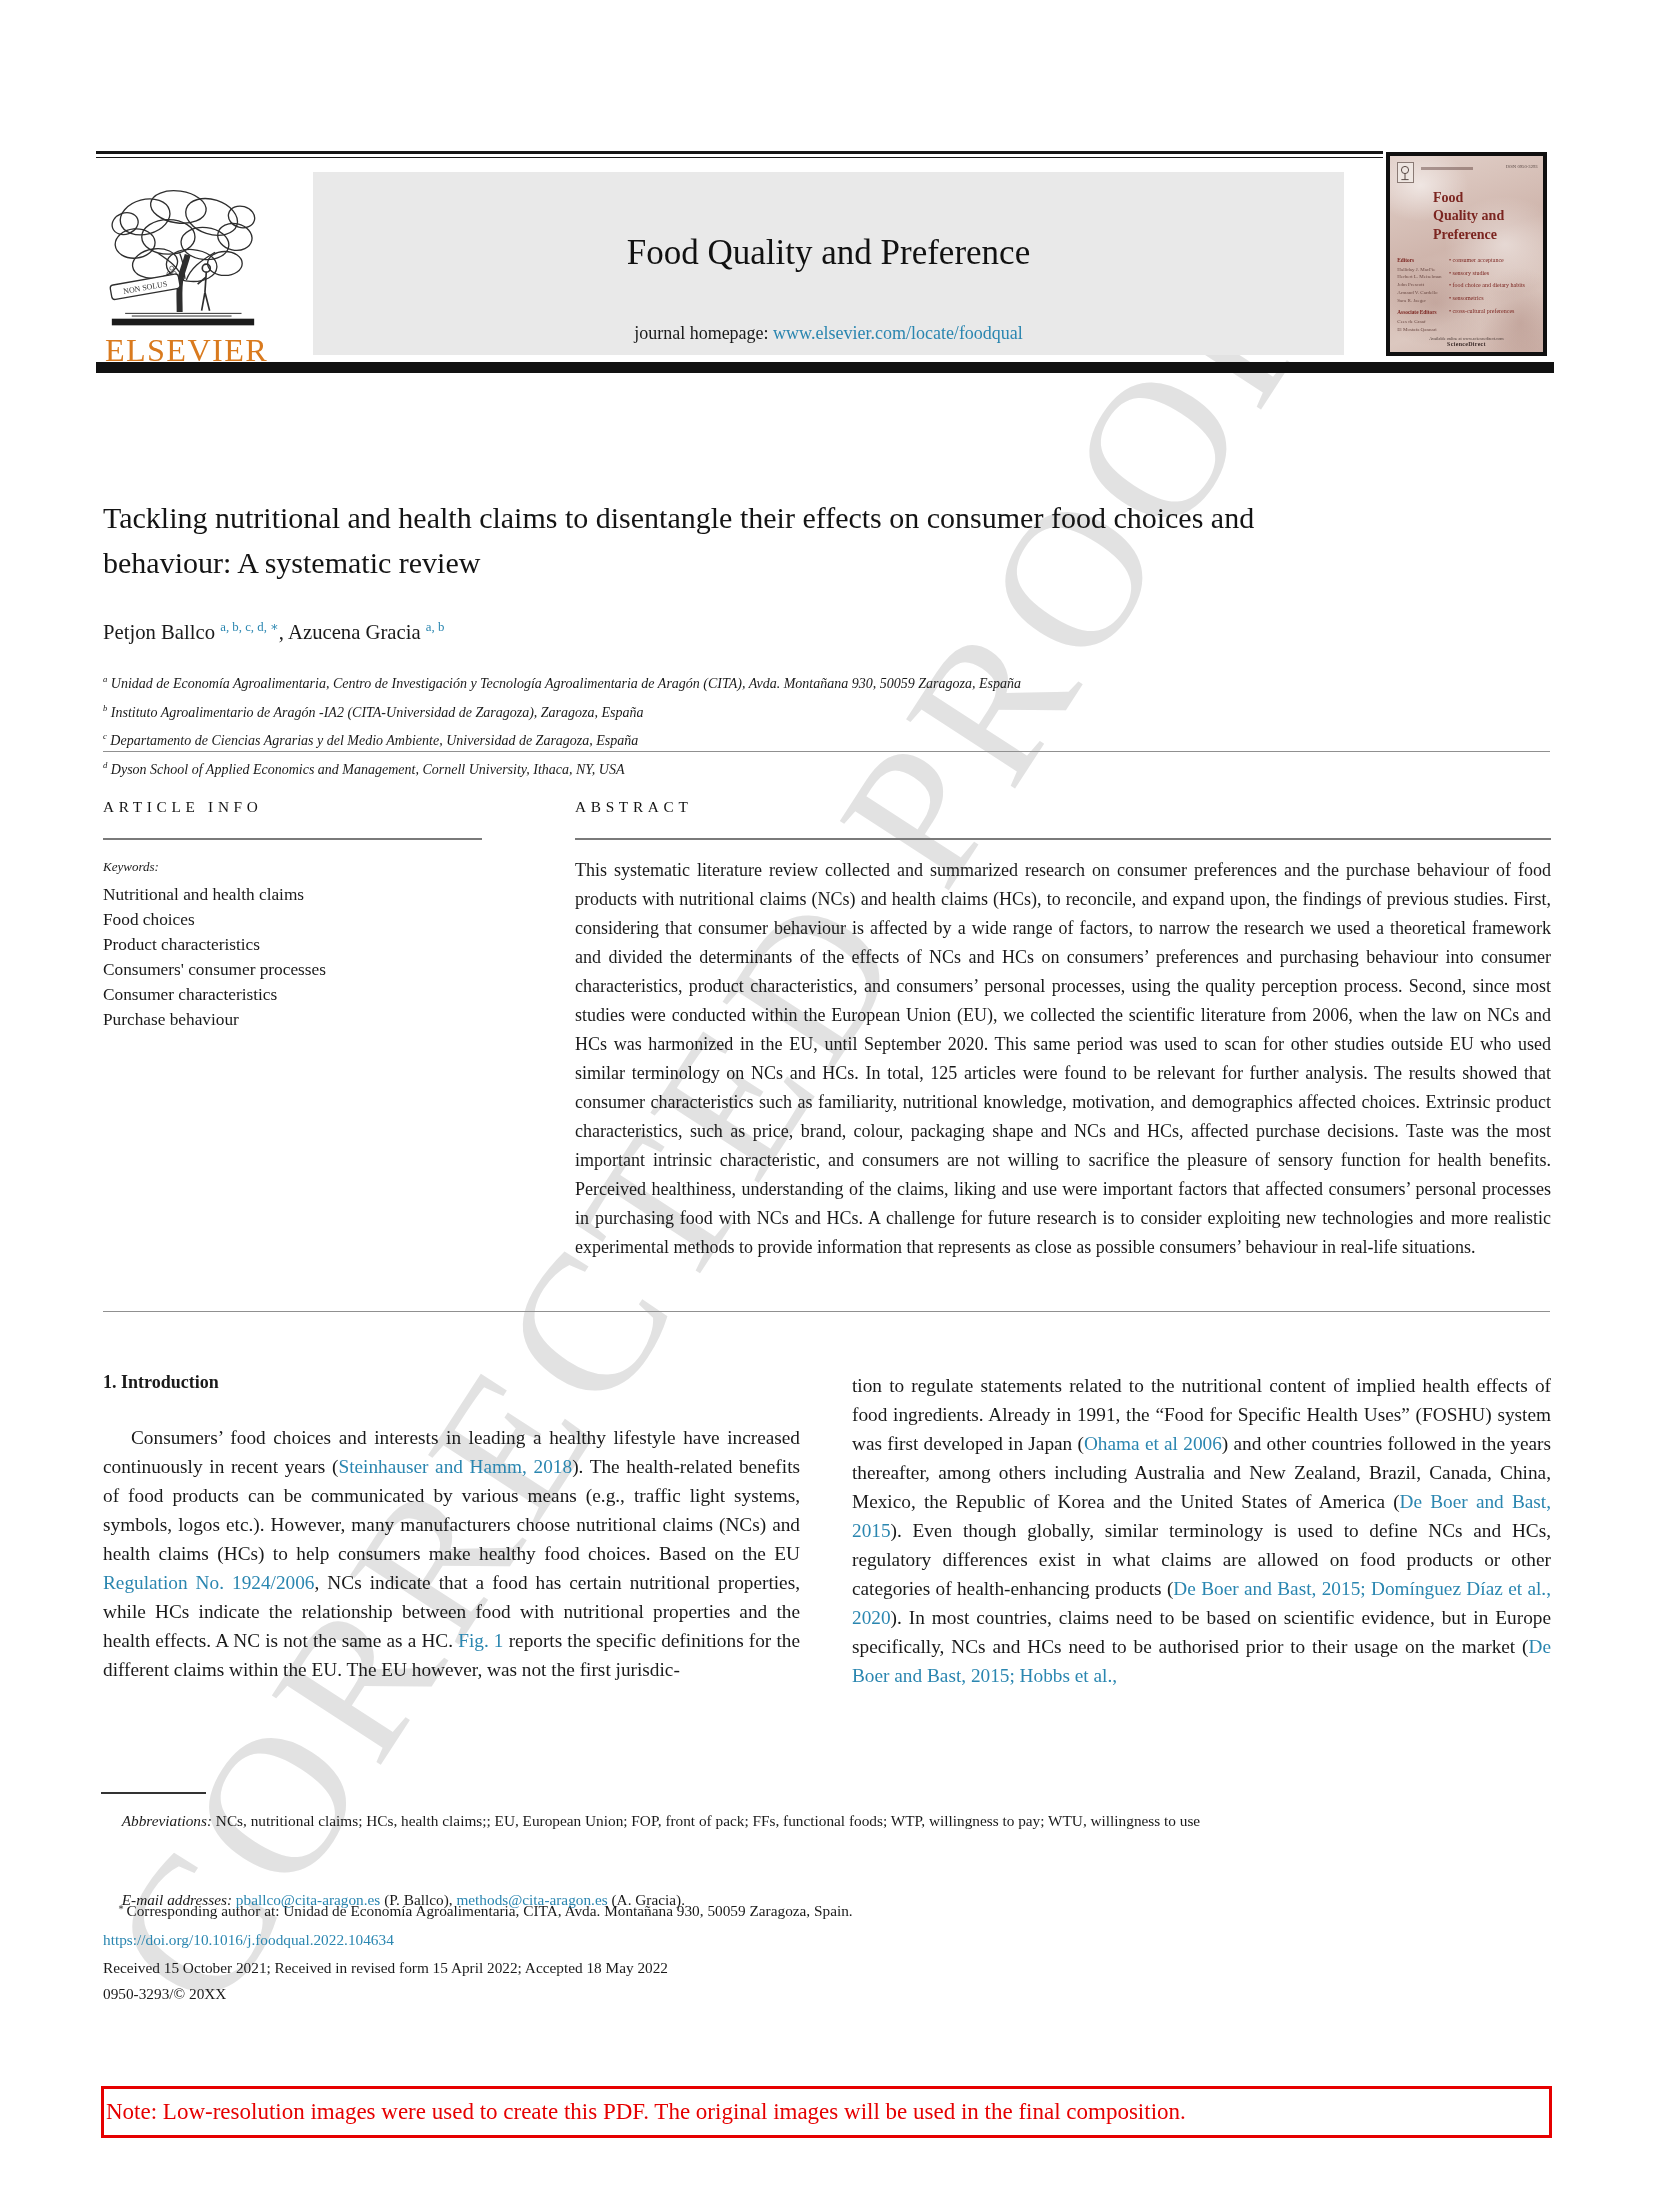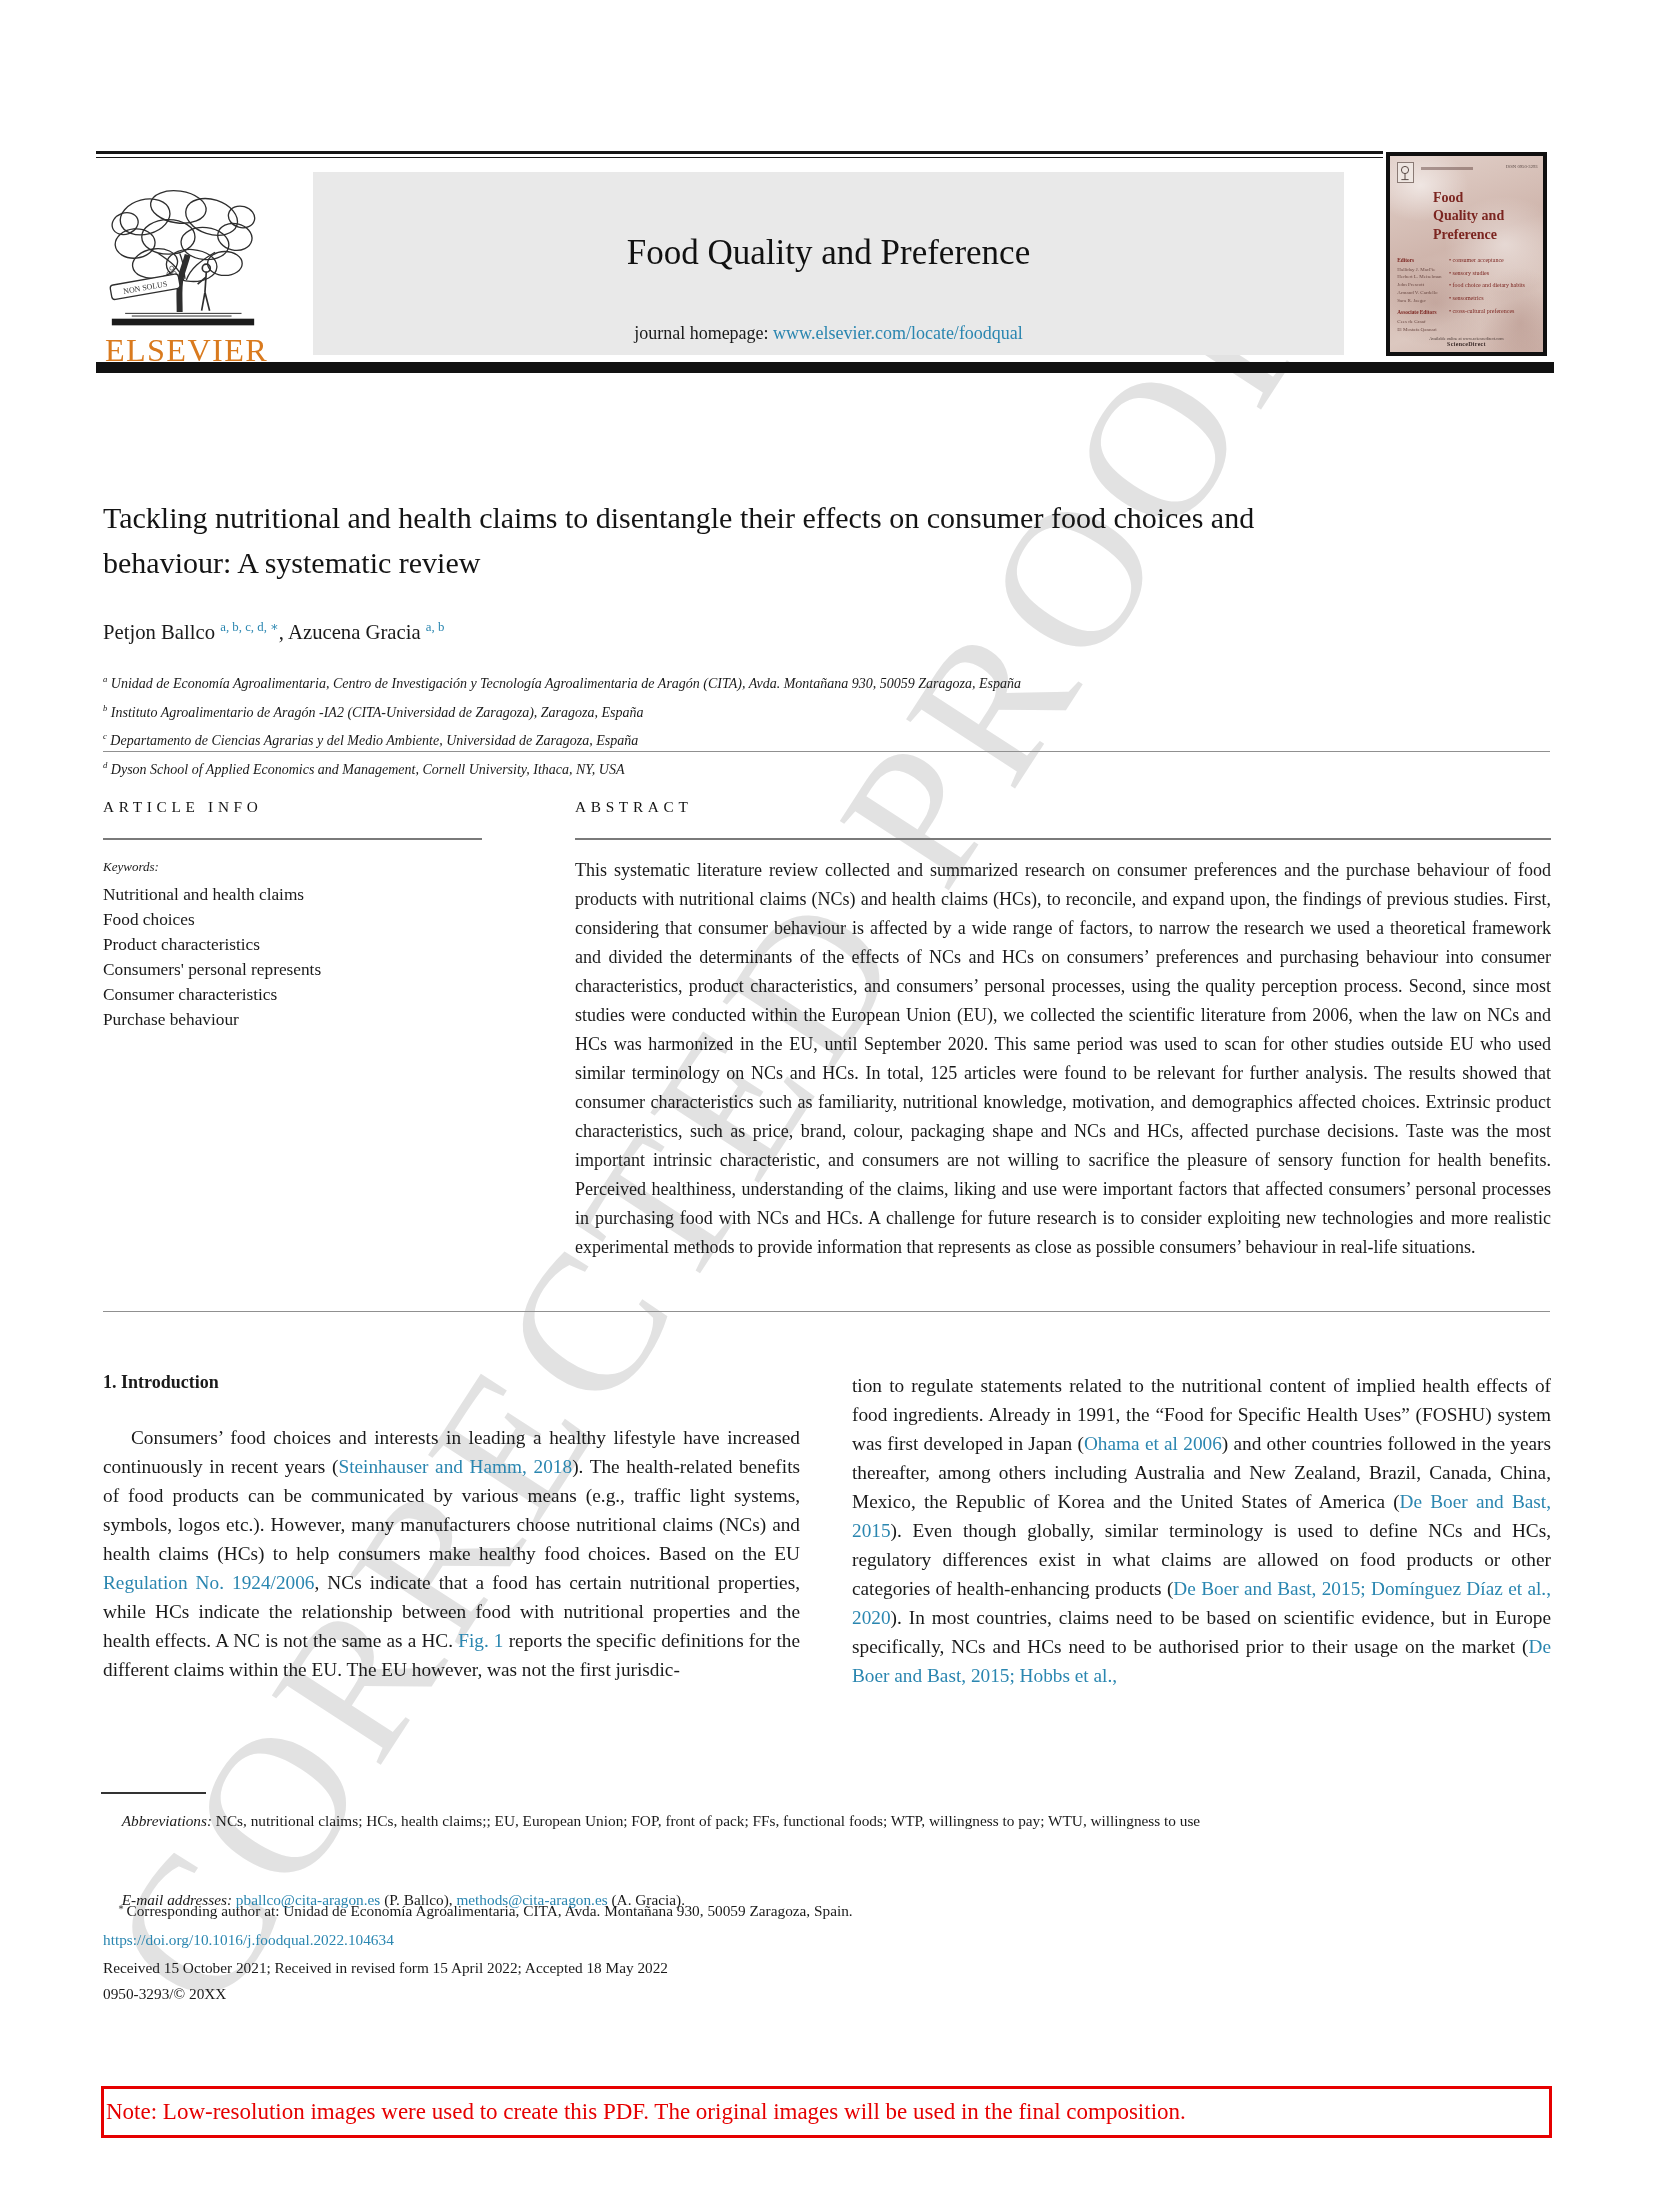--- a/index.html
+++ b/index.html
@@ -208,21 +208,21 @@
     <div class="sec-head" style="left:103px; top:798px;">ARTICLE INFO</div>
     <div class="sec-head" style="left:575px; top:798px;">ABSTRACT</div>
     <div class="rule-col" style="left:103px; top:838px; width:379px;"></div>
     <div class="rule-col" style="left:575px; top:838px; width:976px;"></div>
 
     <div class="keywords-label">Keywords:</div>
     <div class="keywords">
         <div class="kw">Nutritional and health claims</div>
         <div class="kw">Food choices</div>
         <div class="kw">Product characteristics</div>
-        <div class="kw">Consumers' personal represents</div>
+        <div class="kw">Consumers' consumer processes</div>
         <div class="kw">Consumer characteristics</div>
         <div class="kw">Purchase behaviour</div>
       </div>
 
     <div class="abstract-text">This systematic literature review collected and summarized research on consumer preferences and the purchase behaviour of food products with nutritional claims (NCs) and health claims (HCs), to reconcile, and expand upon, the findings of previous studies. First, considering that consumer behaviour is affected by a wide range of factors, to narrow the research we used a theoretical framework and divided the determinants of the effects of NCs and HCs on consumers’ preferences and purchasing behaviour into consumer characteristics, product characteristics, and consumers’ personal processes, using the quality perception process. Second, since most studies were conducted within the European Union (EU), we collected the scientific literature from 2006, when the law on NCs and HCs was harmonized in the EU, until September 2020. This same period was used to scan for other studies outside EU who used similar terminology on NCs and HCs. In total, 125 articles were found to be relevant for further analysis. The results showed that consumer characteristics such as familiarity, nutritional knowledge, motivation, and demographics affected choices. Extrinsic product characteristics, such as price, brand, colour, packaging shape and NCs and HCs, affected purchase decisions. Taste was the most important intrinsic characteristic, and consumers are not willing to sacrifice the pleasure of sensory function for health benefits. Perceived healthiness, understanding of the claims, liking and use were important factors that affected consumers’ personal processes in purchasing food with NCs and HCs. A challenge for future research is to consider exploiting new technologies and more realistic experimental methods to provide information that represents as close as possible consumers’ behaviour in real-life situations.</div>
 
     <div class="rule-light" style="left:103px; top:1311px; width:1447px;"></div>
 
     <div class="intro-head">1. Introduction</div>
     <div class="col-left"><span>Consumers’ food choices and interests in leading a healthy lifestyle have increased continuously in recent years (</span><span class="lnk">Steinhauser and Hamm, 2018</span><span>). The health-related benefits of food products can be communicated by various means (e.g., traffic light systems, symbols, logos etc.). However, many manufacturers choose nutritional claims (NCs) and health claims (HCs) to help consumers make healthy food choices. Based on the EU </span><span class="lnk">Regulation No. 1924/2006</span><span>, NCs indicate that a food has certain nutritional properties, while HCs indicate the relationship between food with nutritional properties and the health effects. A NC is not the same as a HC. </span><span class="lnk">Fig. 1</span><span> reports the specific definitions for the different claims within the EU. The EU however, was not the first jurisdic-</span></div>

